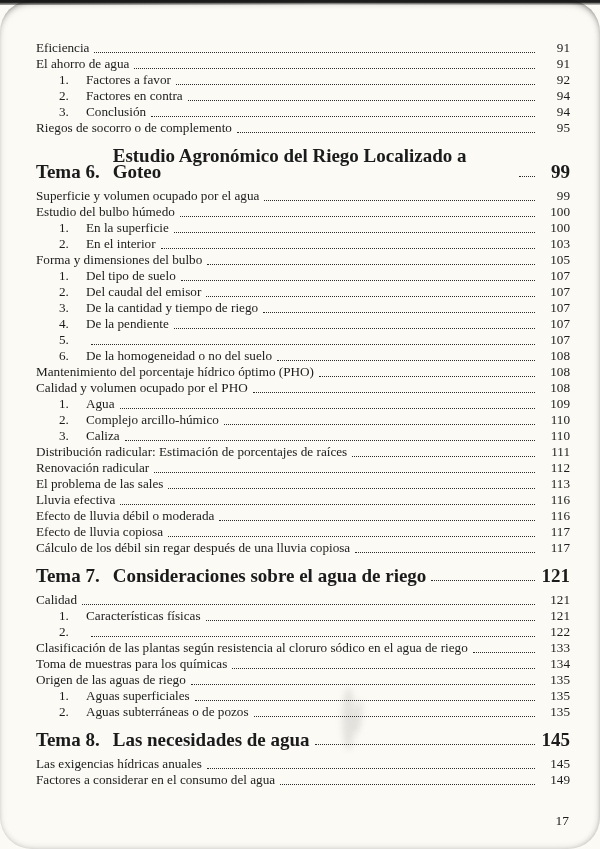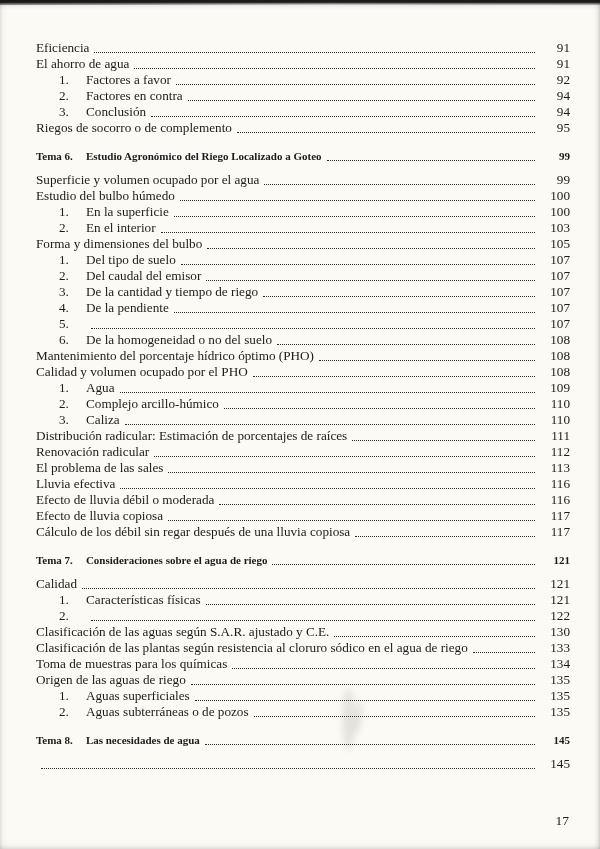--- a/index.html
+++ b/index.html
@@ -17,20 +17,21 @@
     position: relative;
     width: 600px;
     height: 849px;
     background: var(--paper);
     color: var(--ink);
     box-shadow:
       inset 0 7px 9px -7px rgba(0,0,0,.65),
       inset -5px 0 9px -7px rgba(0,0,0,.40),
       inset 0 -5px 9px -7px rgba(0,0,0,.30),
       inset 5px 0 9px -7px rgba(0,0,0,.22);
+    border-radius: 32px;
   }
   .scan-edge-top {
     position: absolute; top: 0; left: 0; right: 0; height: 5px;
     background:
       linear-gradient(to bottom, rgba(15,15,15,.92) 0 45%, rgba(15,15,15,.35) 72%, rgba(15,15,15,0)),
       linear-gradient(to right, rgba(0,0,0,.35), rgba(0,0,0,.05) 55%, rgba(0,0,0,.18));
   }
   .smudge {
     position: absolute;
     background: rgba(110,110,105,.16);
@@ -70,21 +71,21 @@
     border-bottom: 1.5px dotted #2b2b2b;
     height: 0;
   }
   .entry .pageno {
     flex: 0 0 30px;
     text-align: right;
     white-space: nowrap;
   }
   .entry.heading {
     font-weight: bold;
-    font-size: 11px;
+    font-size: 19px;
     margin-top: 12px;
     margin-bottom: 8px;
   }
   .entry.heading .num { margin-right: 13px; }
 
   .folio {
     position: absolute;
     right: 31px;
     bottom: 20px;
     font-size: 13.5px;
@@ -330,26 +331,20 @@
         <span class="dots"></span>
         <span class="pageno">121</span>
       </div>
 
       <div class="entry sub">
         <span class="num">2.</span>
         <span class="dots"></span>
         <span class="pageno">122</span>
       </div>
 
-      <div class="entry item">
-
-        <span class="title">Clasificación de las aguas según S.A.R. ajustado y C.E.</span>
-        <span class="dots"></span>
-        <span class="pageno">130</span>
-      </div>
 
       <div class="entry item">
 
         <span class="title">Clasificación de las plantas según resistencia al cloruro sódico en el agua de riego</span>
         <span class="dots"></span>
         <span class="pageno">133</span>
       </div>
 
       <div class="entry item">
 
@@ -381,20 +376,27 @@
 
       <div class="entry heading">
         <span class="num">Tema 8.</span>
         <span class="title">Las necesidades de agua</span>
         <span class="dots"></span>
         <span class="pageno">145</span>
       </div>
 
       <div class="entry item">
 
+        <span class="title">Las exigencias hídricas anuales</span>
         <span class="dots"></span>
         <span class="pageno">145</span>
       </div>
 
+      <div class="entry item">
+
+        <span class="title">Factores a considerar en el consumo del agua</span>
+        <span class="dots"></span>
+        <span class="pageno">149</span>
+      </div>
     </main>
 
   <div class="folio">17</div>
 </div>
 
 </body></html>

